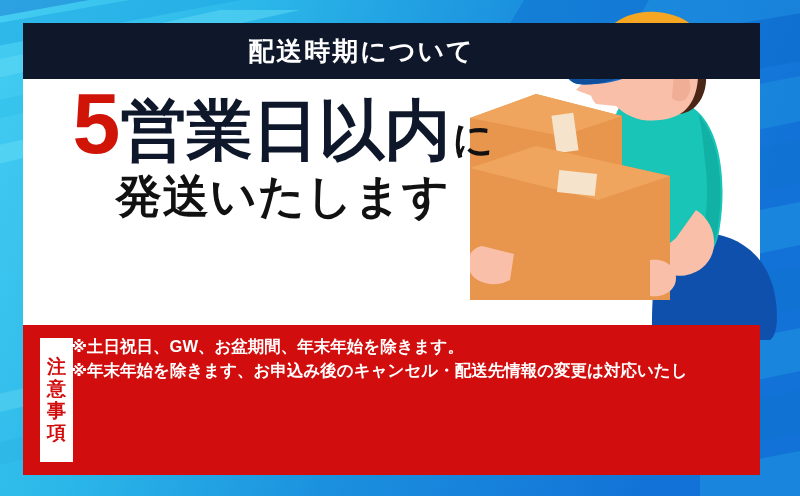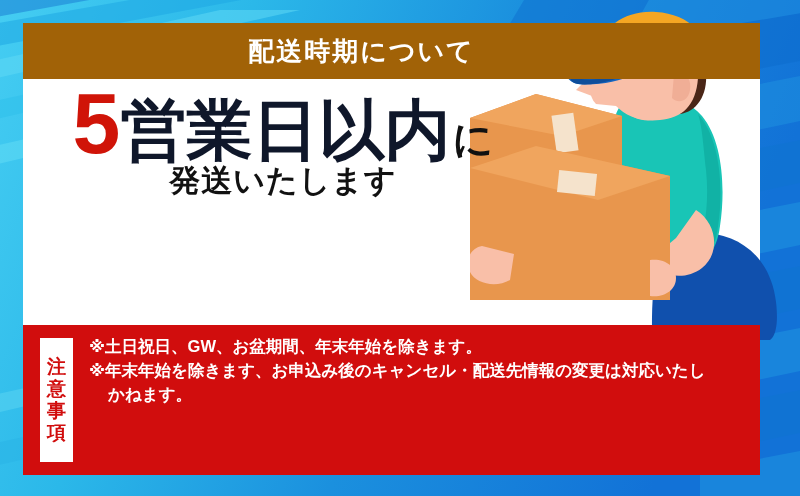--- a/index.html
+++ b/index.html
@@ -34,21 +34,21 @@
     background: #ffffff;
   }
 
   
   .header-bar {
     position: absolute;
     left: 23px;
     top: 23px;
     width: 737px;
     height: 56px;
-    background: #a16207;
+    background: #0f172a;
     overflow: visible;
   }
   .header-title {
     position: absolute;
     left: 0;
     top: 0;
     width: 737px;
     height: 56px;
     display: flex;
     align-items: center;
@@ -98,25 +98,25 @@
     line-height: 1;
   }
   .suffix-ni {
     font-size: 40px;
     font-weight: bold;
     color: #111111;
     line-height: 1;
     margin-left: 2px;
   }
   .line-3 {
-    font-size: 31px;
+    font-size: 46px;
     font-weight: bold;
     color: #111111;
     letter-spacing: 1px;
-    margin-top: 2px;
+    margin-top: 10px;
   }
 
   
   .illustration {
     position: absolute;
     left: 470px;
     top: 10px;
     width: 330px;
     height: 330px;
     pointer-events: none;
@@ -145,21 +145,21 @@
     justify-content: center;
     color: #d10d0d;
     font-weight: bold;
     font-size: 19px;
     line-height: 1.15;
     letter-spacing: 0;
   }
   .notice-label span { display: block; }
   .notice-body {
     position: absolute;
-    left: 66px;
+    left: 48px;
     top: 10px;
     right: 10px;
     color: #ffffff;
     font-size: 16.5px;
     font-weight: bold;
     line-height: 1.42;
     letter-spacing: 0px;
   }
   .notice-item {
     margin-bottom: 1px;
@@ -274,18 +274,17 @@
       <span>意</span>
       <span>事</span>
       <span>項</span>
     </div>
     <div class="notice-body">
       <div class="notice-item">
         <div>※土日祝日、GW、お盆期間、年末年始を除きます。</div>
       </div>
       <div class="notice-item">
         <div>※年末年始を除きます、お申込み後のキャンセル・配送先情報の変更は対応いたし</div>
-        <div class="notice-cont">かねます。</div>
       </div>
     </div>
   </div>
 
 </div>
 
 </body></html>

